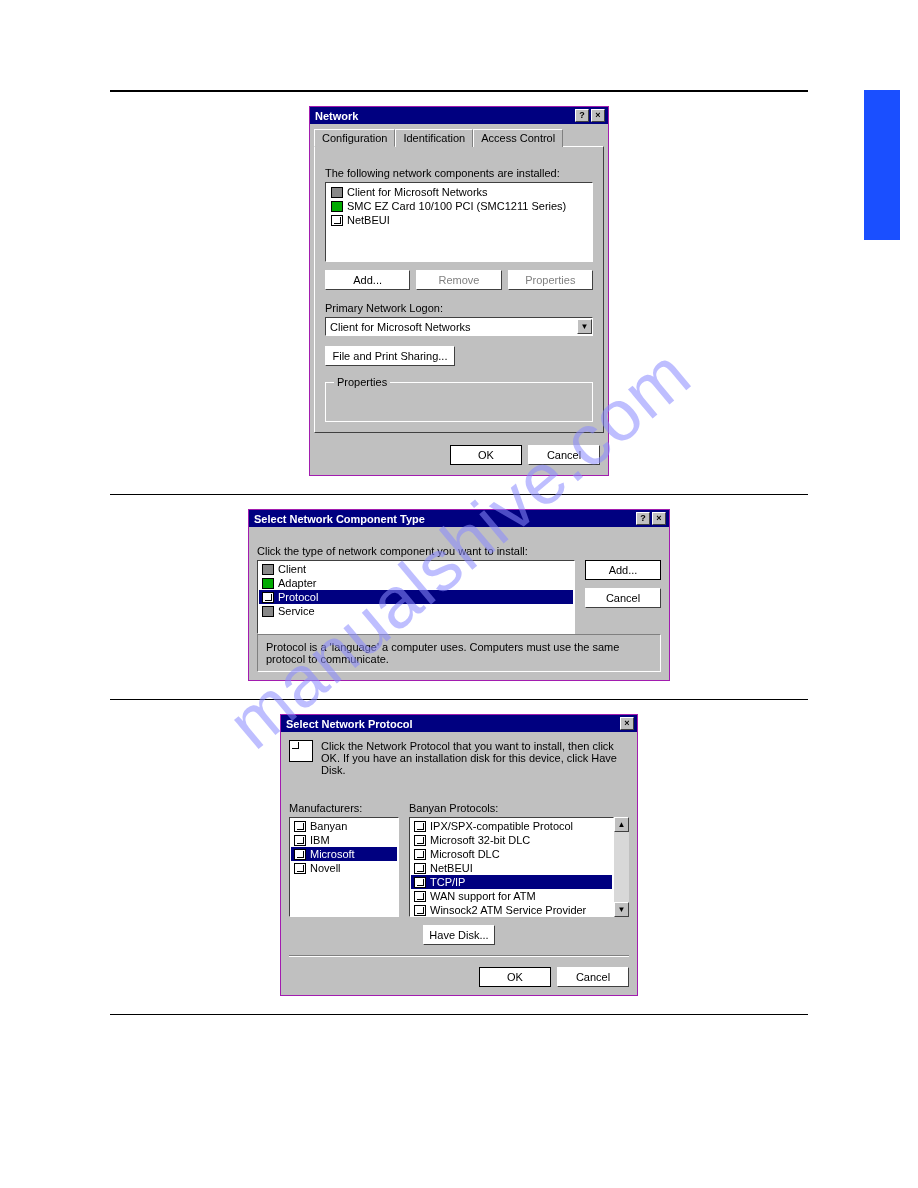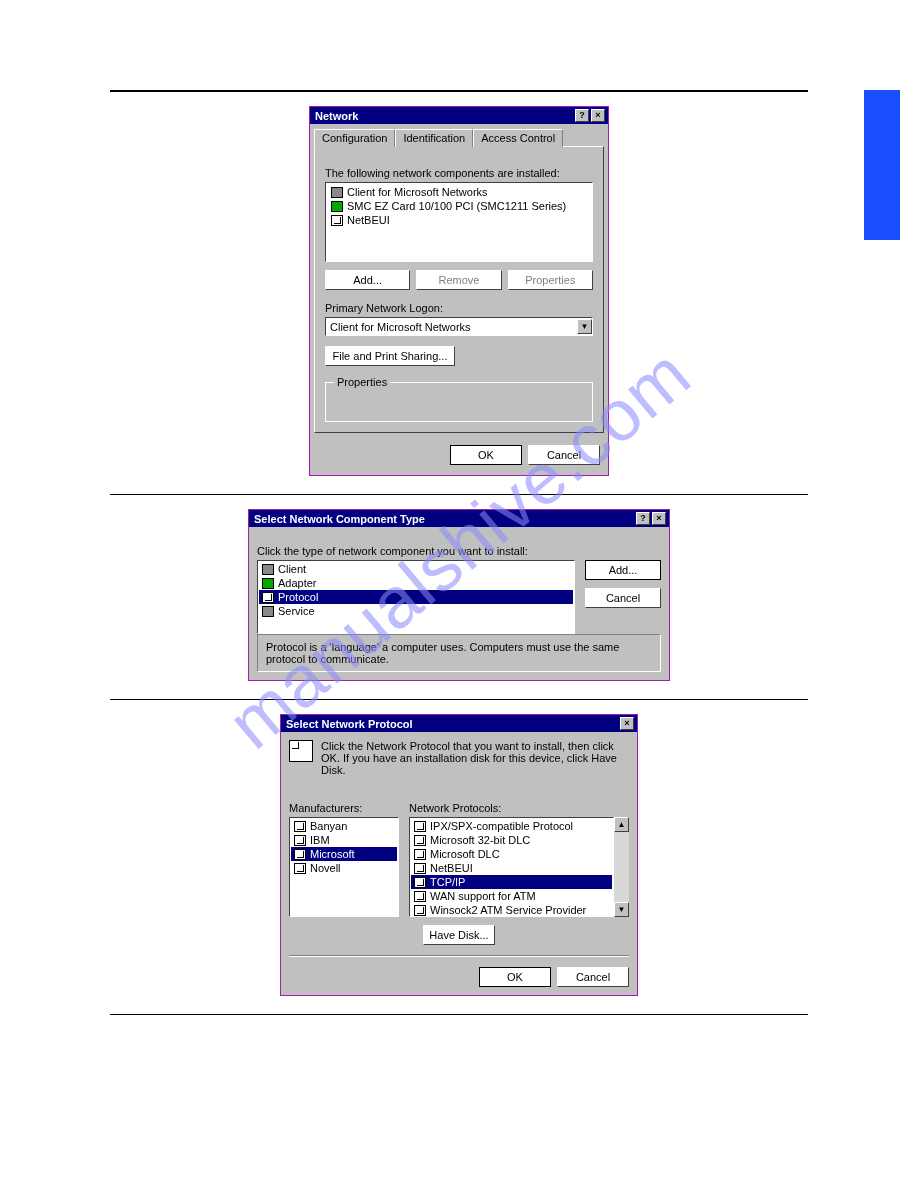--- a/index.html
+++ b/index.html
@@ -303,21 +303,21 @@
               <span class="icon-sq icon-proto"></span>
               <span>Microsoft</span>
             </div>
             <div class="li-row">
               <span class="icon-sq icon-proto"></span>
               <span>Novell</span>
             </div>
           </div>
         </div>
         <div style="flex:1;">
-          <span class="label">Network Protocols:</span>
+          <span class="label">Banyan Protocols:</span>
           <div style="display:flex; height:100px;">
             <div class="sunken" style="flex:1; padding:1px; overflow:hidden;">
               <div class="li-row">
                 <span class="icon-sq icon-proto"></span>
                 <span>IPX/SPX-compatible Protocol</span>
               </div>
               <div class="li-row">
                 <span class="icon-sq icon-proto"></span>
                 <span>Microsoft 32-bit DLC</span>
               </div>

